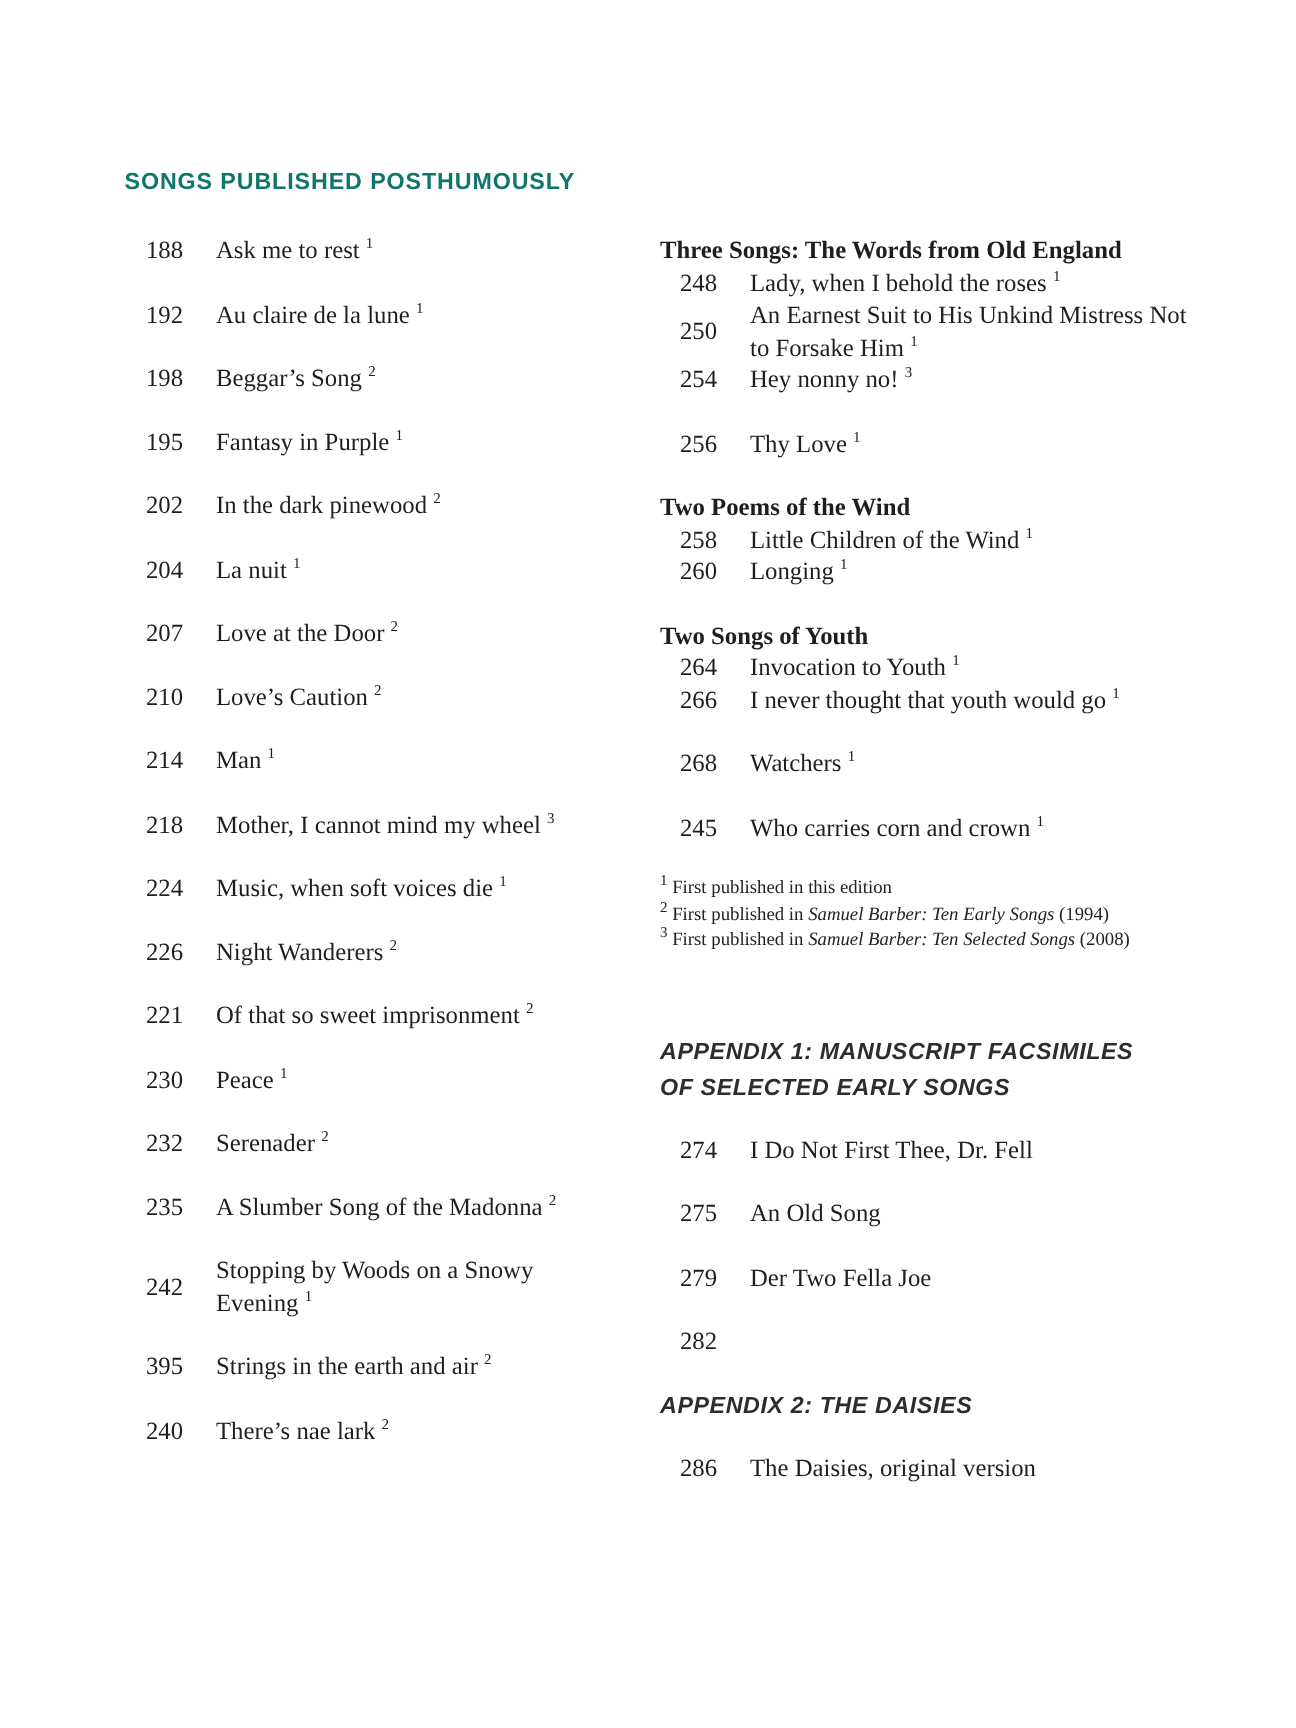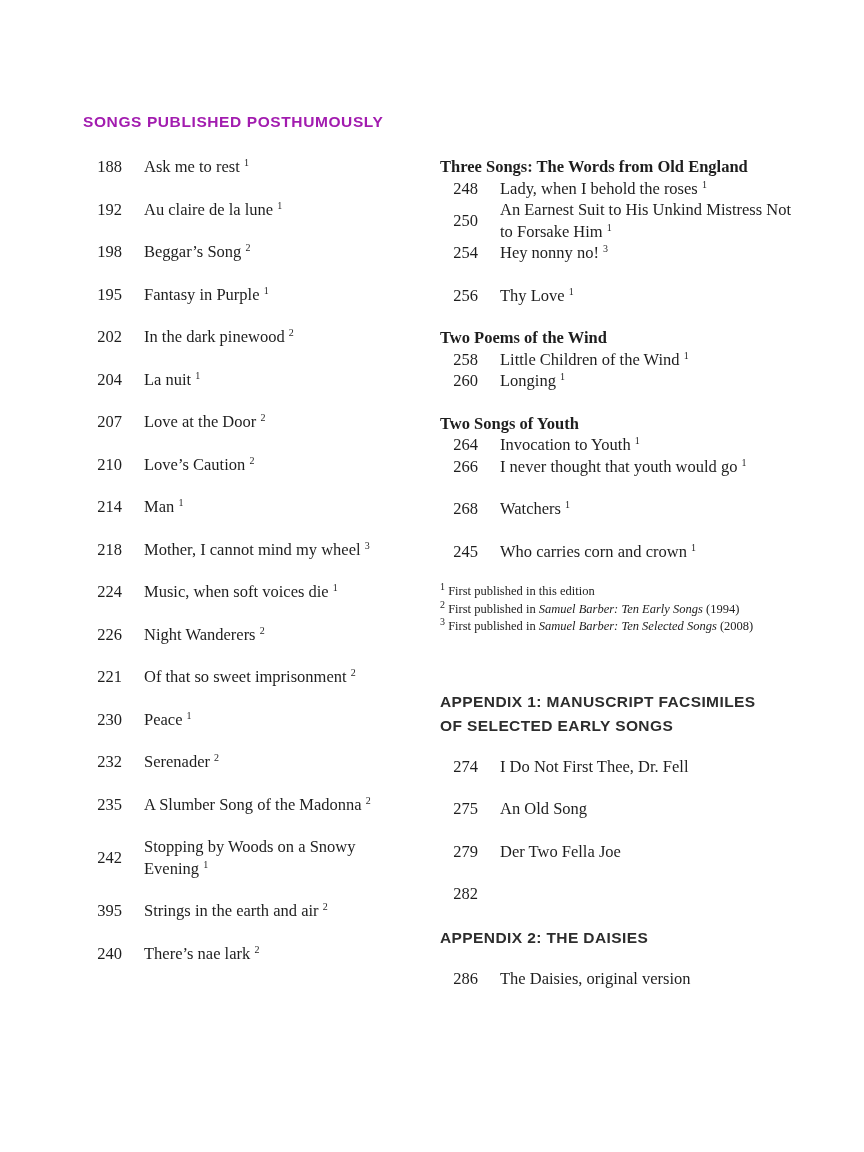--- a/index.html
+++ b/index.html
@@ -9,21 +9,21 @@
     background: #ffffff;
     color: #1e1e1e;
     font-family: "Liberation Serif", "DejaVu Serif", serif;
     overflow: hidden;
   }
   .page { width: 864px; height: 1152px; padding: 112px 0 0 83px; }
 
   .main-title {
     font-family: "Liberation Sans", "DejaVu Sans", sans-serif;
     font-size: 15.5px; font-weight: 700; letter-spacing: 0.6px;
-    color: #a21caf; margin: 0 0 24px 0; line-height: 20px;
+    color: #0f766e; margin: 0 0 24px 0; line-height: 20px;
   }
 
   .columns { display: flex; align-items: flex-start; }
   .col-left { flex: 0 0 357px; }
   .col-right { flex: 0 0 382px; }
 
   .row { display: flex; align-items: center; font-size: 16.5px; line-height: 21.5px; }
   .row .num { text-align: right; }
   .row .etitle { margin-left: 22px; }
 
@@ -46,20 +46,21 @@
 
   .footnotes { margin-top: 0; }
   .footnote { font-size: 12.5px; line-height: 17.5px; color: #222222; }
   .footnote .fn-italic { font-style: italic; }
 
   .appendix-heading {
     font-family: "Liberation Sans", "DejaVu Sans", sans-serif;
     font-size: 15.5px; font-weight: 700; letter-spacing: 0.4px;
     color: #2d2d2d; width: 342px; line-height: 24px;
     margin: 54px 0 18px 0;
+    font-style: italic;
   }
   .appendix-heading.appendix2 { margin-top: 2px; }
 </style>
 </head>
 <body>
 
 <div class="page">
   <h1 class="main-title">SONGS PUBLISHED POSTHUMOUSLY</h1>
 
   <div class="columns">

